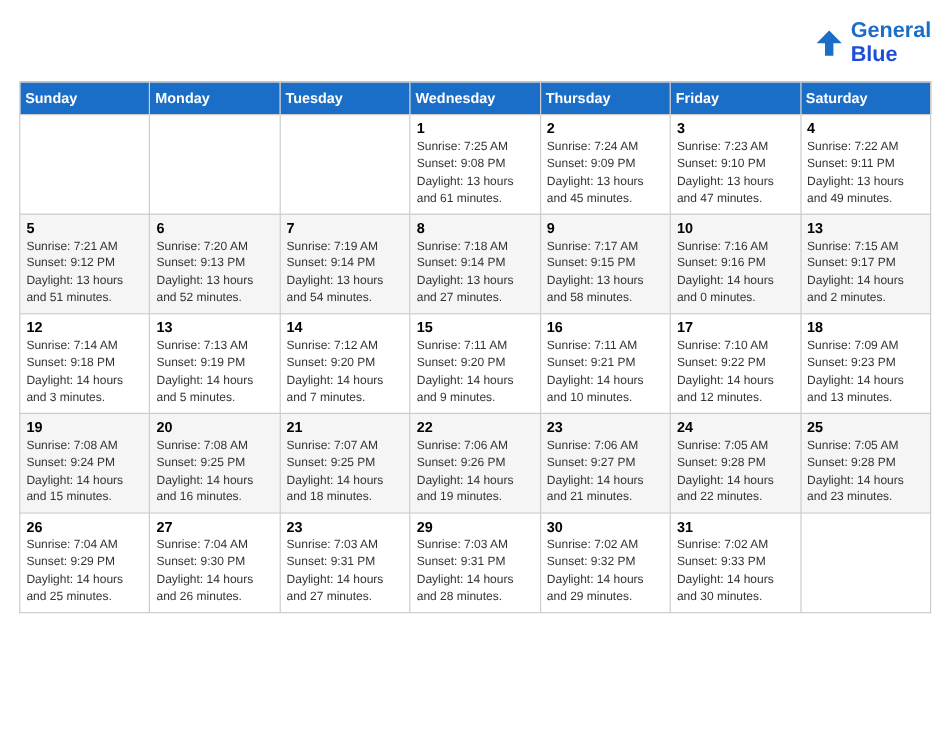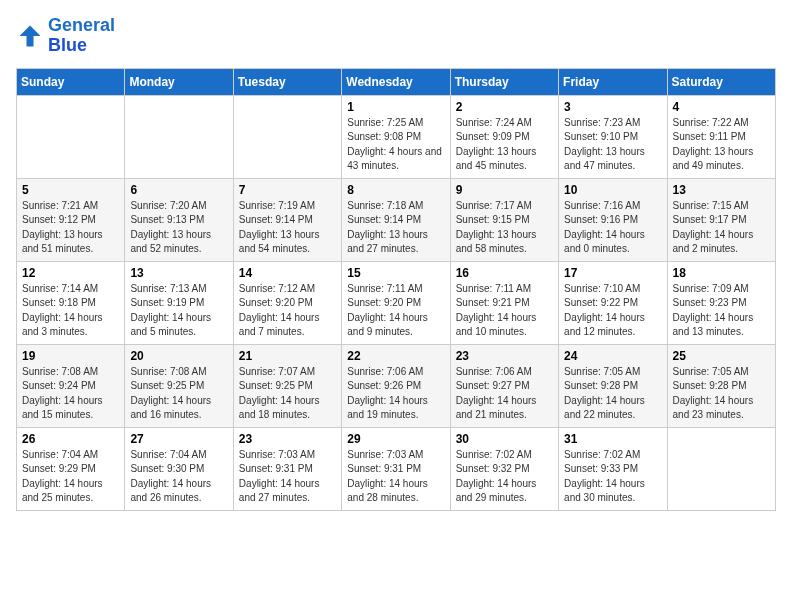--- a/index.html
+++ b/index.html
@@ -5,21 +5,21 @@
     * { box-sizing: border-box; margin: 0; padding: 0; }
     body {
       font-family: Arial, sans-serif;
       background: #fff;
       width: 792px;
       min-height: 612px;
       padding: 16px;
     }
     .header {
       display: flex;
-      justify-content: flex-start;
+      justify-content: flex-end;
       align-items: flex-start;
       margin-bottom: 12px;
     }
     .logo {
       display: flex;
       align-items: center;
       gap: 4px;
     }
     .logo-text {
       font-size: 18px;
@@ -119,21 +119,21 @@
   <tbody id="calendar-body">
   <tr>
         <td class="empty"></td>
         <td class="empty"></td>
         <td class="empty"></td>
         <td>
           <span class="day-num">1</span>
         <div class="day-info">
           <div>Sunrise: 7:25 AM</div>
           <div>Sunset: 9:08 PM</div>
-          <div>Daylight: 4 hours and 43 minutes.</div>
+          <div>Daylight: 13 hours and 61 minutes.</div>
         </div>
         </td>
         <td>
           <span class="day-num">2</span>
         <div class="day-info">
           <div>Sunrise: 7:24 AM</div>
           <div>Sunset: 9:09 PM</div>
           <div>Daylight: 13 hours and 45 minutes.</div>
         </div>
         </td>

